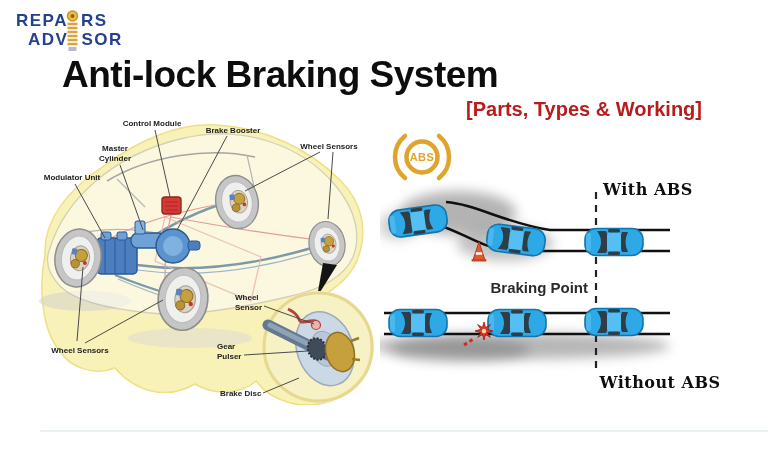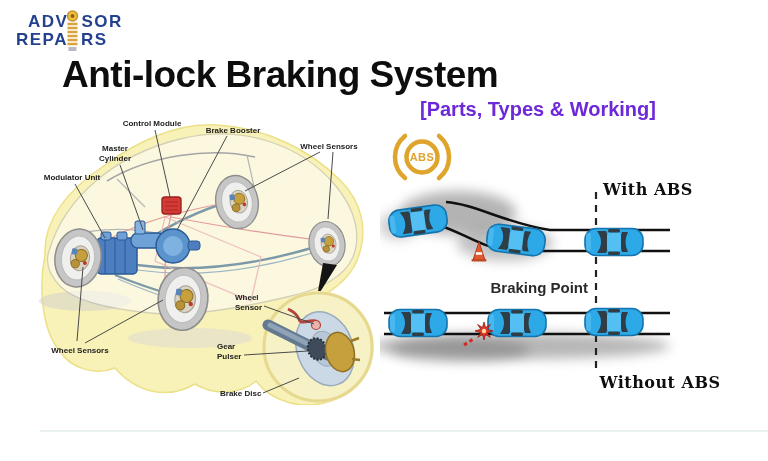--- a/index.html
+++ b/index.html
@@ -7,43 +7,43 @@
          font-family:"Liberation Sans",sans-serif;}
   
   .logo{position:absolute;left:16px;top:12px;color:#24418e;font-weight:bold;line-height:1.05;}
   .logo-line{font-size:17px;letter-spacing:1.5px;white-space:nowrap;}
   .logo-line2{margin-left:12px;margin-top:1px;}
   .logo-gap{display:inline-block;width:13px;}
   .logo-shock{position:absolute;left:50px;top:-2px;}
   
   .title{position:absolute;left:62px;top:54px;width:590px;text-align:left;
          font-size:37px;font-weight:bold;letter-spacing:-0.5px;color:#0d0d0d;white-space:nowrap;}
-  .subtitle{position:absolute;left:420px;top:98px;width:282px;
-         font-size:20px;font-weight:bold;color:#6d28d9;white-space:nowrap;}
+  .subtitle{position:absolute;left:420px;top:98px;width:282px;text-align:right;
+         font-size:20px;font-weight:bold;color:#b91c1c;white-space:nowrap;}
   
   svg text{user-select:none;}
   .lbl{font:bold 8px "Liberation Sans",sans-serif;fill:#1c1c1c;}
   .serifLbl{font:bold 16px "DejaVu Serif",serif;fill:#0e0e0e;letter-spacing:.5px;}
   .bp{font:bold 15px "Liberation Sans",sans-serif;fill:#2b2b2b;}
   .absTxt{font:bold 11px "Liberation Sans",sans-serif;fill:#dfa42c;letter-spacing:.5px;}
   .leader{stroke:#4a4a4a;stroke-width:1;fill:none;}
   .pipe{stroke:#7c99a9;stroke-width:2.4;fill:none;}
   .pipe2{stroke:#9db6c4;stroke-width:1.2;fill:none;}
   .wire{stroke:#e39a9a;stroke-width:1.2;fill:none;}
   .road{stroke:#101010;stroke-width:2.5;fill:none;}
   .bottom-rule{position:absolute;left:40px;right:0;top:430px;height:2px;background:#e9f1f0;}
 </style>
 </head>
 <body>
 
 <div class="stage">
 
   <div class="logo">
+    <div class="logo-line"><span>REPA</span><span class="logo-gap"></span><span>RS</span></div>
     <div class="logo-line logo-line2"><span>ADV</span><span class="logo-gap"></span><span>SOR</span></div>
-    <div class="logo-line"><span>REPA</span><span class="logo-gap"></span><span>RS</span></div>
     <svg class="logo-shock" width="13" height="44" viewBox="0 0 13 44">
       <circle cx="6.5" cy="6" r="5" fill="#f0c040" stroke="#c89428" stroke-width="1.5"></circle>
       <circle cx="6.5" cy="6" r="2" fill="#8a6518"></circle>
       <path d="M1.5,14 h10 M1.5,18 h10 M1.5,22 h10 M1.5,26 h10 M1.5,30 h10 M1.5,34 h10" stroke="#d9a43c" stroke-width="2.6"></path>
       <rect x="2.5" y="37" width="8" height="4" fill="#b9bac9"></rect>
     </svg>
   </div>
 
   <div class="title">Anti-lock Braking System</div>
   <div class="subtitle">[Parts, Types &amp; Working]</div>

